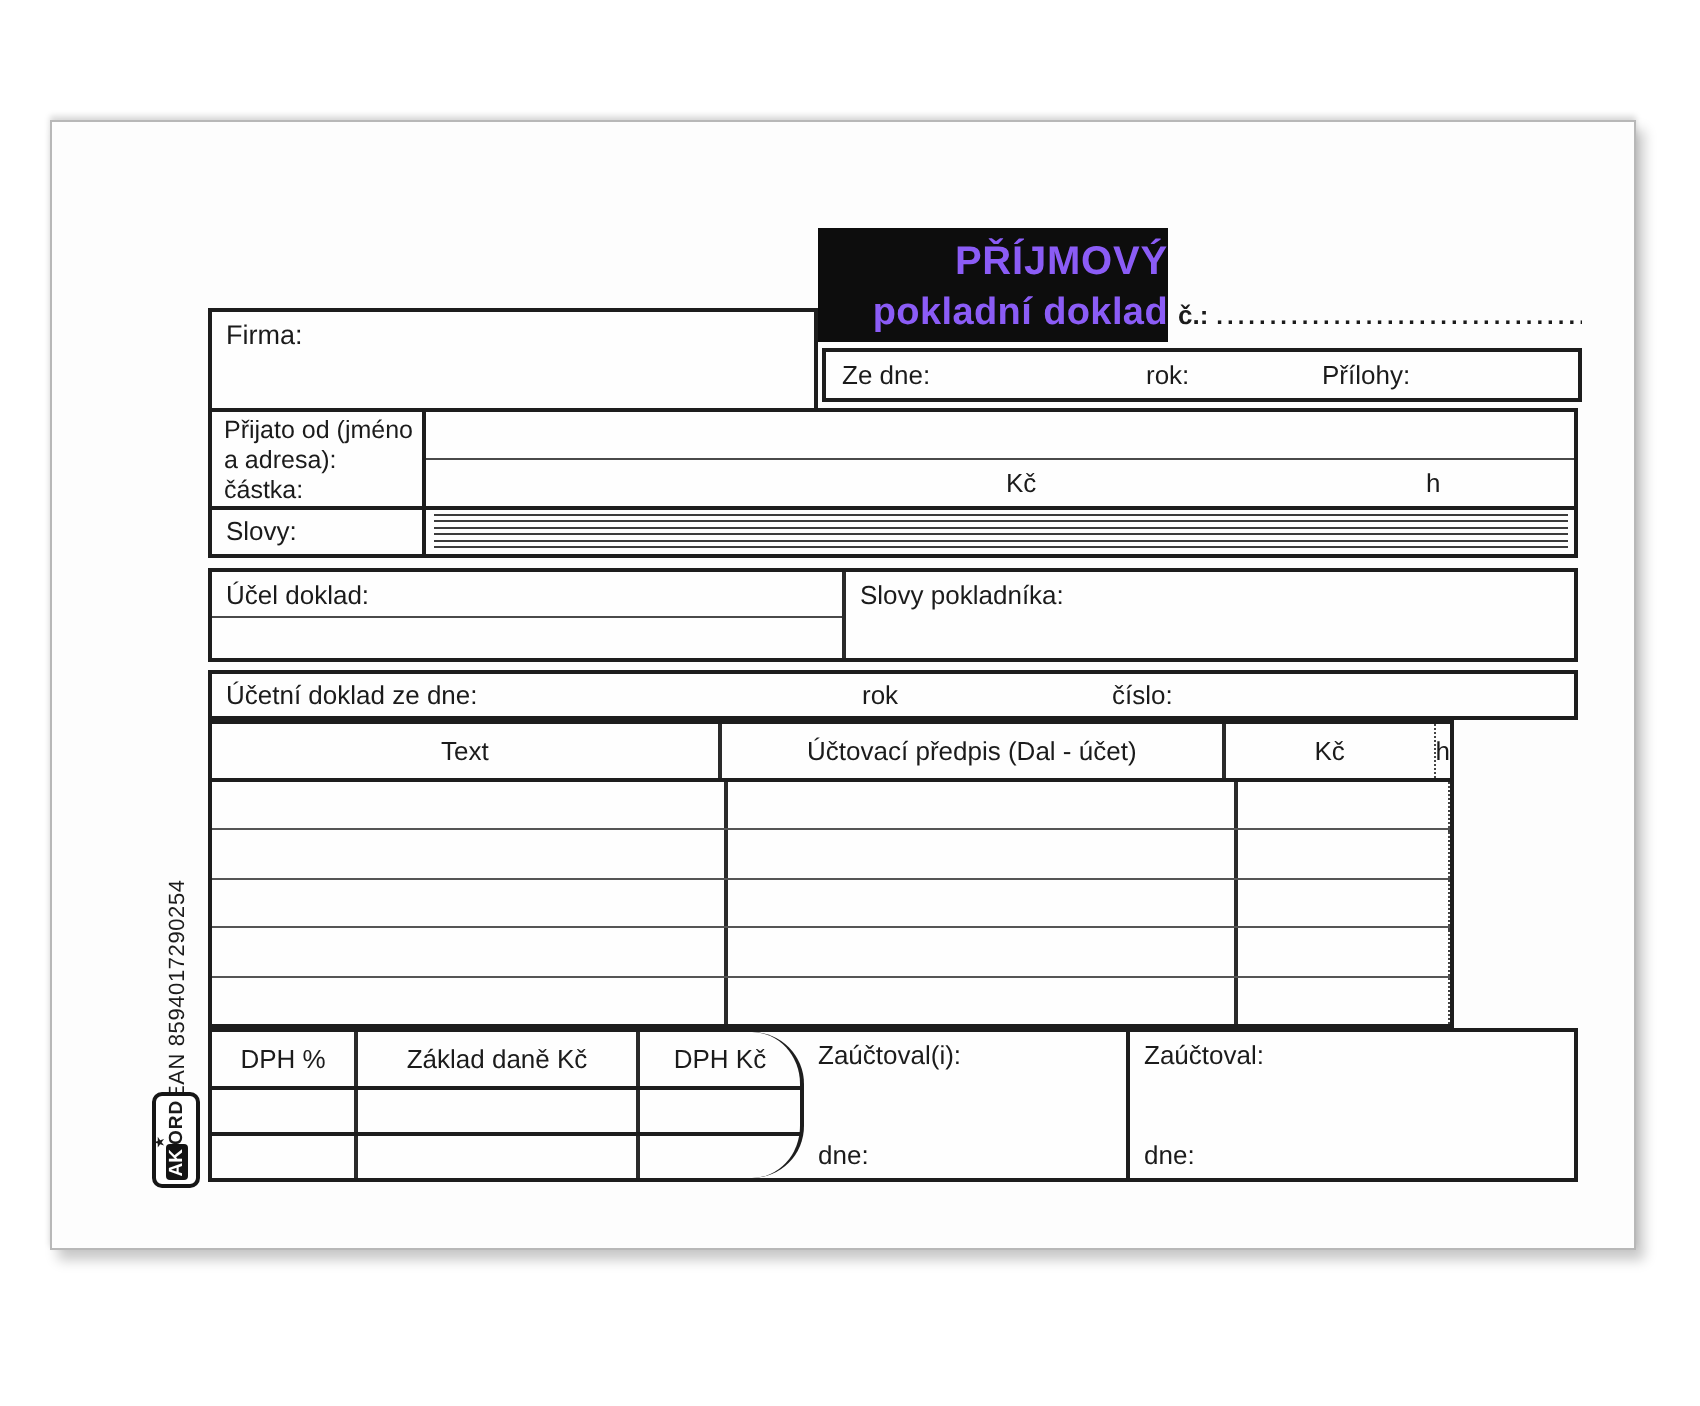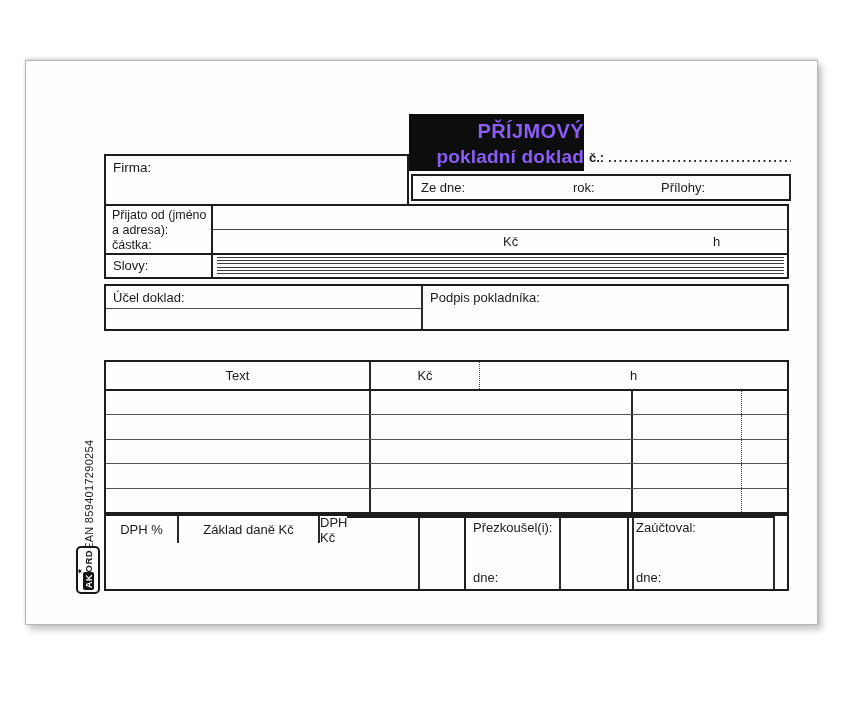--- a/index.html
+++ b/index.html
@@ -78,28 +78,34 @@
       </div>
     </div>
   </div>
 
   <div class="abs bordered" style="left:78px; top:223px; width:685px; height:47px; display:flex;">
     <div style="width:315px; position:relative;">
       <div class="lbl">Účel doklad:</div>
       <div class="abs" style="left:0; right:0; top:50%; border-top:1px solid #4a4a4a;"></div>
     </div>
     <div class="vline" style="flex:1;">
-      <div class="lbl">Podpis pokladníka:</div>
+      <div class="lbl">Slovy pokladníka:</div>
     </div>
   </div>
 
+  <div class="abs bordered" style="left:78px; top:274px; width:685px; height:25px; position:absolute;">
+    <span class="abs" style="left:7px; top:3px; font-size:13px;">Účetní doklad ze dne:</span>
+    <span class="abs" style="left:325px; top:3px; font-size:13px;">rok</span>
+    <span class="abs" style="left:450px; top:3px; font-size:13px;">číslo:</span>
+  </div>
 
-  <div class="abs bordered" style="left:78px; top:299px; width:685px; height:154px; display:flex; flex-direction:column;">
+  <div class="abs bordered" style="left:78px; top:299px; width:623px; height:154px; display:flex; flex-direction:column;">
     <div style="height:27px; display:flex;">
       <div class="cell-center" style="width:263px;">Text</div>
+      <div class="cell-center vline" style="width:262px;">Účtovací předpis (Dal - účet)</div>
       <div class="cell-center vline" style="width:110px;">Kč</div>
       <div class="cell-center vline-thin-dot" style="flex:1;">h</div>
     </div>
     <div style="flex:1; display:flex; border-top:2px solid #1d1d1d;">
       <div style="width:263px;"></div>
       <div class="vline" style="width:262px;"></div>
       <div class="vline" style="width:110px;"></div>
       <div class="vline-thin-dot" style="flex:1;"></div>
     </div>
     <div style="flex:1; display:flex; border-top:1px solid #555;">
@@ -122,39 +128,39 @@
     </div>
     <div style="flex:1; display:flex; border-top:1px solid #555;">
       <div style="width:263px;"></div>
       <div class="vline" style="width:262px;"></div>
       <div class="vline" style="width:110px;"></div>
       <div class="vline-thin-dot" style="flex:1;"></div>
     </div>
   </div>
 
   <div class="abs bordered" style="left:78px; top:453px; width:685px; height:77px; display:flex;">
-    <div style="width:360px; border-right:2px solid #1d1d1d; display:flex; flex-direction:row;">
+    <div style="width:296px; border-right:2px solid #1d1d1d; display:flex; flex-direction:column;border-radius:26px;">
       <div style="height:27px; display:flex;">
         <div class="cell-center" style="width:71px;">DPH %</div>
         <div class="cell-center vline" style="width:141px;">Základ daně Kč</div>
         <div class="cell-center vline" style="flex:1;">DPH Kč</div>
       </div>
       <div style="flex:1; display:flex; border-top:2px solid #1d1d1d;">
         <div style="width:71px;"></div>
         <div class="vline" style="width:141px;"></div>
         <div class="vline" style="flex:1;"></div>
       </div>
       <div style="flex:1; display:flex; border-top:2px solid #1d1d1d;">
         <div style="width:71px;"></div>
         <div class="vline" style="width:141px;"></div>
         <div class="vline" style="flex:1;"></div>
       </div>
     </div>
     <div style="width:163px; border-right:2px solid #1d1d1d; position:relative;">
-      <div class="lbl">Přezkoušel(i):</div>
+      <div class="lbl">Zaúčtoval(i):</div>
       <span class="abs" style="left:7px; bottom:4px; font-size:13px;">dne:</span>
     </div>
     <div style="flex:1; position:relative;">
       <div class="lbl">Zaúčtoval:</div>
       <span class="abs" style="left:7px; bottom:4px; font-size:13px;">dne:</span>
     </div>
   </div>
 
   <div class="abs rot" style="left:6px; top:424px; width:116px; height:14px; font-size:11px; letter-spacing:0.3px; white-space:nowrap;">EAN 8594017290254</div>
 

